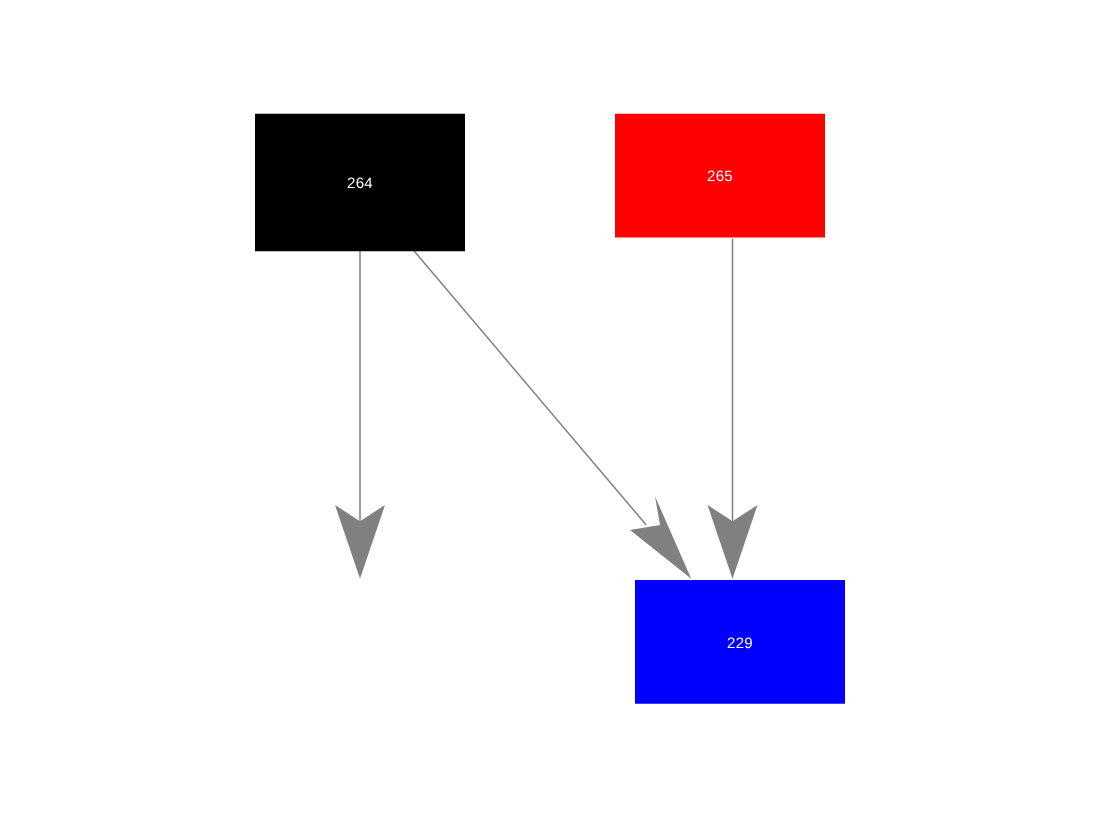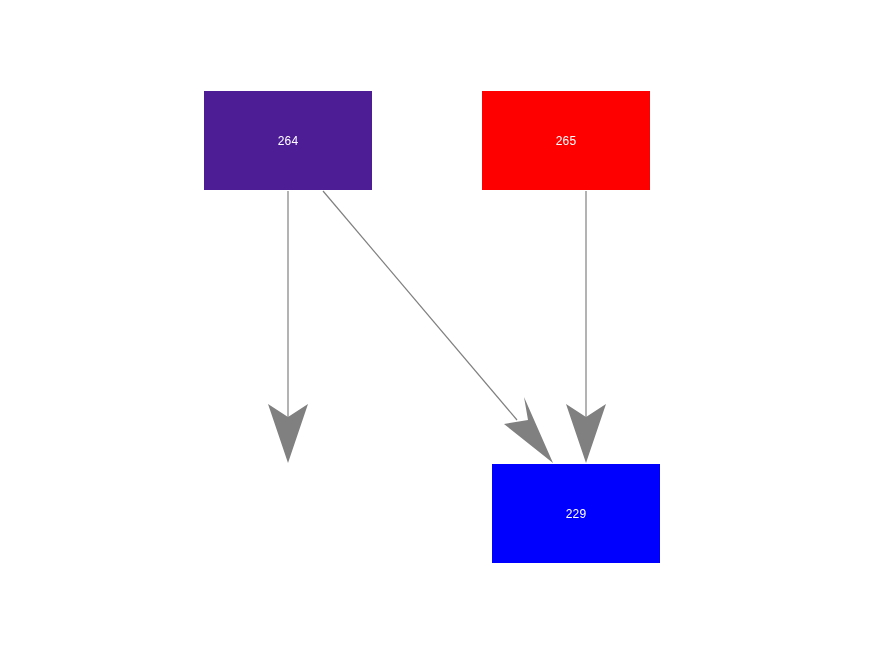--- a/index.html
+++ b/index.html
@@ -54,26 +54,26 @@
       <line x1="323" y1="191" x2="517" y2="420" stroke="#808080" stroke-width="1.2"></line>
       <polygon points="553,463 504,424 528,420 524,397" fill="#808080"></polygon>
     </g>
 
     <g>
       <line x1="586" y1="191" x2="586" y2="425" stroke="#808080" stroke-width="1.2"></line>
       <polygon points="586,463 566,404 586,417 606,404" fill="#808080"></polygon>
     </g>
   </svg>
 
-  <div class="node-box" style="left:204px; top:91px; width:168px; height:99px; background:#4c1d95;">
+  <div class="node-box" style="left:204px; top:91px; width:168px; height:110px; background:#000000;">
     <span class="node-label">264</span>
   </div>
 
-  <div class="node-box" style="left:482px; top:91px; width:168px; height:99px; background:#ff0000;">
+  <div class="node-box" style="left:492px; top:91px; width:168px; height:99px; background:#ff0000;">
     <span class="node-label">265</span>
   </div>
 
 
-  <div class="node-box" style="left:492px; top:464px; width:168px; height:99px; background:#0000ff;">
+  <div class="node-box" style="left:508px; top:464px; width:168px; height:99px; background:#0000ff;">
     <span class="node-label">229</span>
   </div>
 
 </div>
 
 </body></html>

